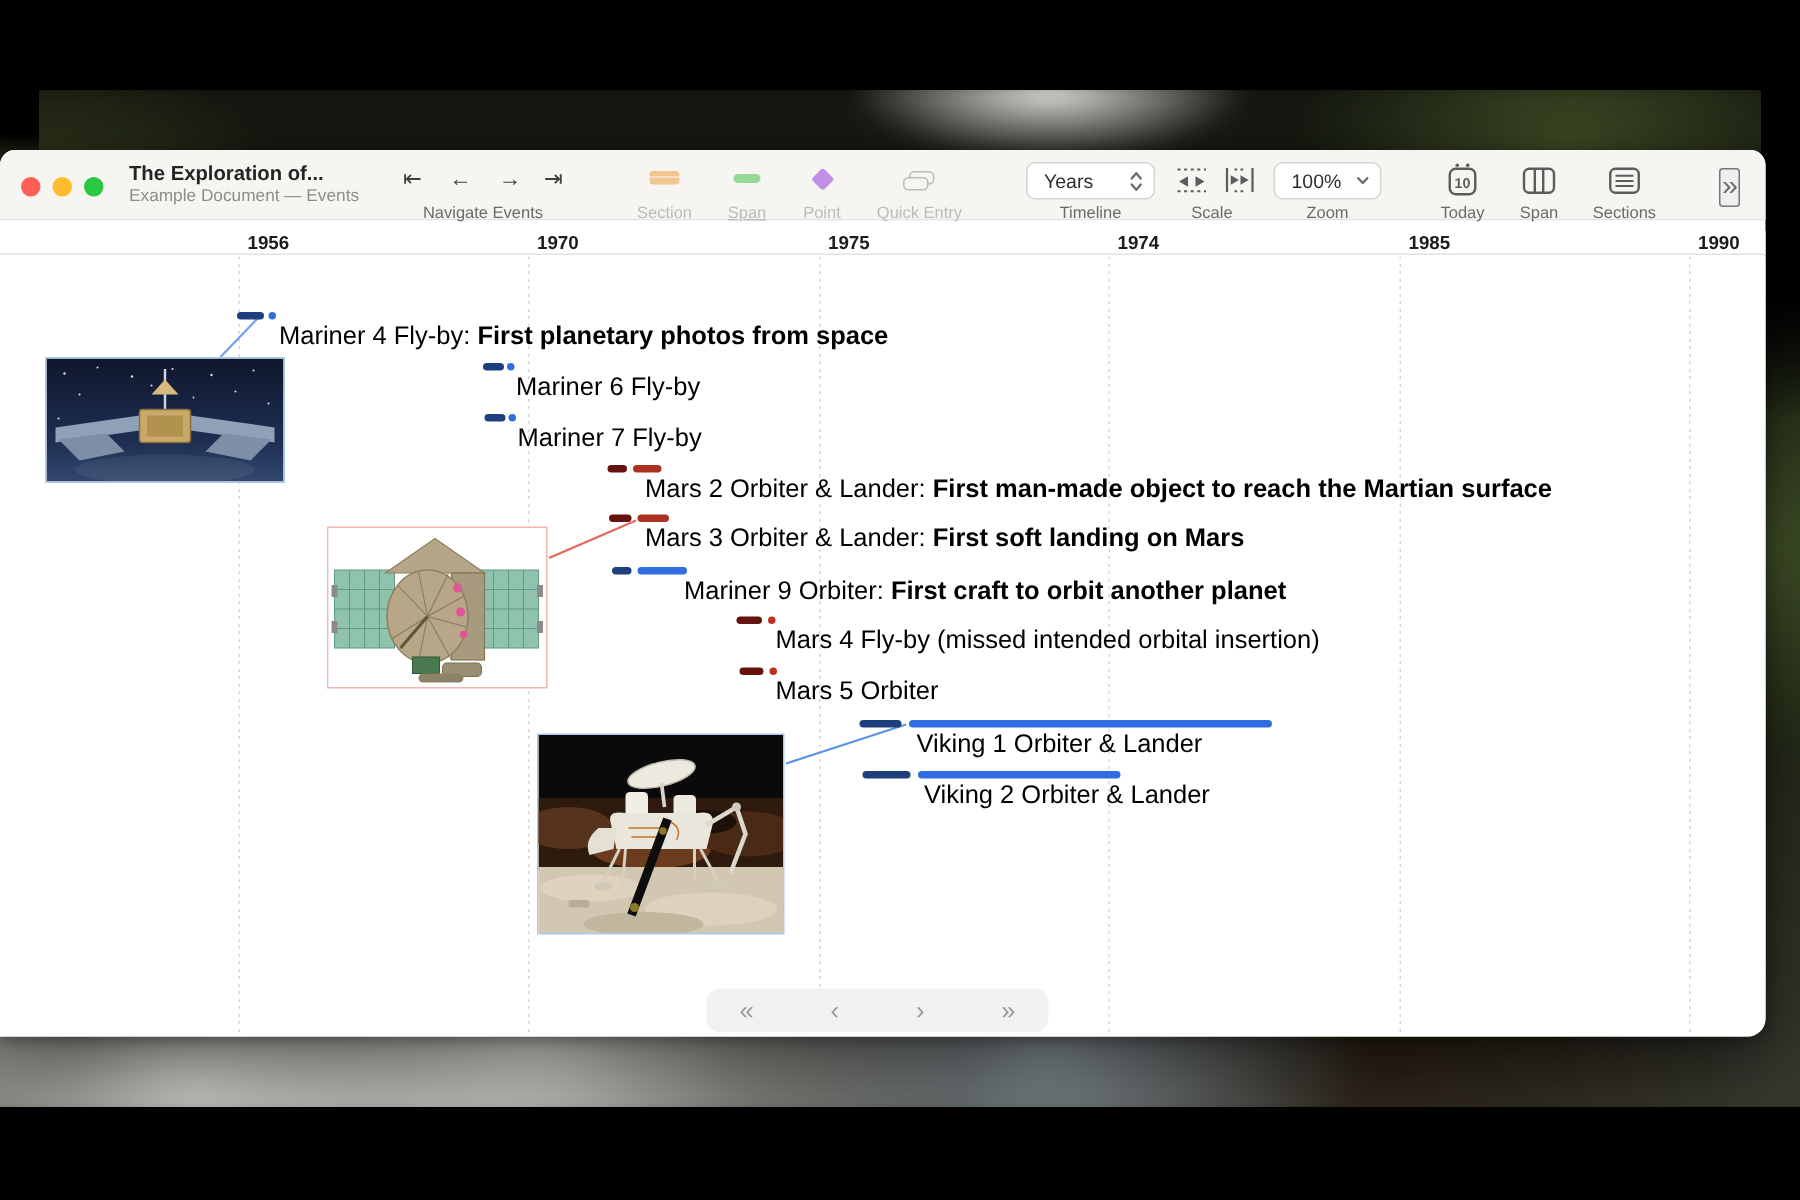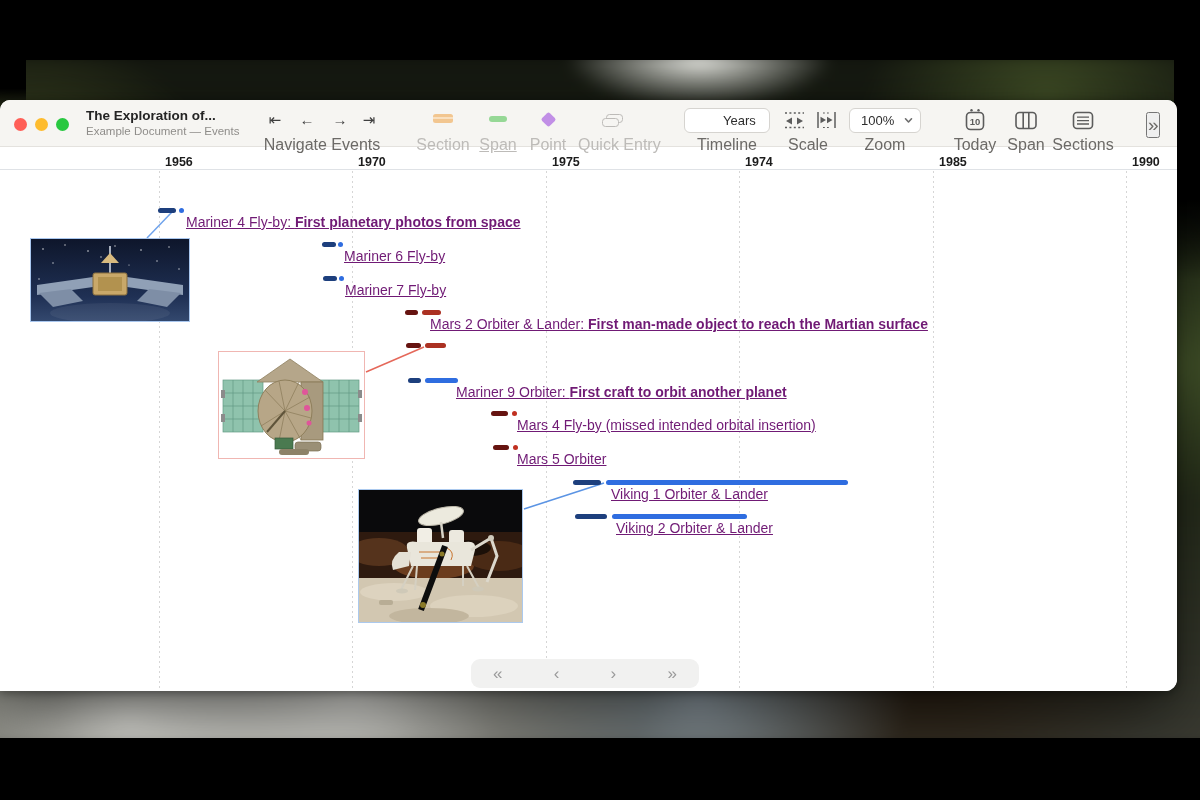--- a/index.html
+++ b/index.html
@@ -39,21 +39,21 @@
     background:#f6f5f2; border-bottom:1px solid #e4e2de; border-radius:10px 10px 0 0; }
   .tl { position:absolute; top:18px; width:13px; height:13px; border-radius:50%; }
   .tl.red { left:14px; background:#ff5f57; }
   .tl.yellow { left:35px; background:#febc2e; }
   .tl.green { left:56px; background:#28c840; }
 
   .titleblock { position:absolute; left:86px; top:8px; width:168px; }
   .title { font-size:13.5px; font-weight:bold; color:#242424; white-space:nowrap; }
   .subtitle { font-size:11.5px; color:#8f8d8a; white-space:nowrap; overflow:hidden; width:166px; margin-top:2px; }
 
-  .tb-label { position:absolute; font-size:16px; color:#6c6a67; text-align:center; white-space:nowrap; }
+  .tb-label { position:absolute; font-size:11px; color:#6c6a67; text-align:center; white-space:nowrap; }
   .tb-label.dim { color:#bdbbb8; }
 
   .nav-btn { position:absolute; top:9px; width:26px; height:22px; border:none; background:none;
     font-size:15px; color:#3f3f3f; cursor:default; text-align:center; line-height:22px; }
 
   .tool-icon { position:absolute; top:14px; }
   .icon-section { width:20px; height:9px; border-radius:2.5px;
     background:linear-gradient(180deg,#f2c690 0 34%, #f9e0c0 34% 52%, #f2c690 52% 100%); }
   .icon-span { width:18px; height:6px; border-radius:3px; background:#96d896; margin-top:2px; }
   .icon-point { width:11px; height:11px; background:#c18fe6; transform:rotate(45deg); border-radius:2px; }
@@ -83,21 +83,21 @@
 
   .bar { position:absolute; height:5px; border-radius:3px; }
   .navy { background:#1d3f7d; }
   .blue { background:#2f6de0; }
   .maroon { background:#661310; }
   .red { background:#ab3122; }
   .dot { position:absolute; width:5px; height:5px; border-radius:50%; }
   .dot.b { background:#2f6de0; }
   .dot.r { background:#c03020; }
 
-  .evt { position:absolute; font-size:14px; color:#701a75; white-space:nowrap;text-decoration:underline; }
+  .evt { position:absolute; font-size:17px; color:#000000; white-space:nowrap; }
   .evt b { font-weight:bold; }
 
   .img-card { position:absolute; background:#fff; }
   .img-card svg { display:block; }
   .mariner-img { border:1px solid #a9c7ef; }
   .mars3-img { border:1px solid #f0b6b2; }
   .viking-img { border:1px solid #abc9ee; }
 
   .connectors { position:absolute; inset:0; pointer-events:none; }
 
@@ -142,21 +142,21 @@
 
     <div class="tool-icon icon-point" style="left:543px"></div>
     <div class="tb-label dim" style="left:523px; top:36px; width:50px;">Point</div>
 
     <div class="tool-icon icon-qe" style="left:602px">
       <div class="card back"></div>
       <div class="card front"></div>
     </div>
     <div class="tb-label dim" style="left:578px; top:36px; width:70px;">Quick Entry</div>
 
-    <div class="ctrl" style="left:684px; width:86px;padding-left:27px;">
+    <div class="ctrl" style="left:684px; width:86px;">
       <span class="val">Years</span>
       <svg class="svg-ic" width="9" height="16" viewBox="0 0 9 16" style="margin-right:7px">
         <path d="M1.5 6 L4.5 2.5 L7.5 6" fill="none" stroke="#6d6d6d" stroke-width="1.6" stroke-linecap="round" stroke-linejoin="round"></path>
         <path d="M1.5 10 L4.5 13.5 L7.5 10" fill="none" stroke="#6d6d6d" stroke-width="1.6" stroke-linecap="round" stroke-linejoin="round"></path>
       </svg>
     </div>
     <div class="tb-label" style="left:687px; top:36px; width:80px;">Timeline</div>
 
     <div class="tbtn" style="left:784px; top:11px;">
       <svg class="svg-ic" width="21" height="18" viewBox="0 0 21 18">
@@ -352,20 +352,21 @@
     <div class="bar navy" style="left:323px; top:105px; width:14px;"></div>
     <div class="dot b" style="left:339px; top:105px;"></div>
     <div class="evt" style="left:345px; top:111px;"><span>Mariner 7 Fly-by</span><b></b></div>
 
     <div class="bar maroon" style="left:405px; top:139px; width:13px;"></div>
     <div class="bar red" style="left:422px; top:139px; width:19px;"></div>
     <div class="evt" style="left:430px; top:145px;"><span>Mars 2 Orbiter &amp; Lander: </span><b>First man-made object to reach the Martian surface</b></div>
 
     <div class="bar maroon" style="left:406px; top:172px; width:15px;"></div>
     <div class="bar red" style="left:425px; top:172px; width:21px;"></div>
+    <div class="evt" style="left:430px; top:178px;"><span>Mars 3 Orbiter &amp; Lander: </span><b>First soft landing on Mars</b></div>
 
     <div class="bar navy" style="left:408px; top:207px; width:13px;"></div>
     <div class="bar blue" style="left:425px; top:207px; width:33px;"></div>
     <div class="evt" style="left:456px; top:213px;"><span>Mariner 9 Orbiter: </span><b>First craft to orbit another planet</b></div>
 
     <div class="bar maroon" style="left:491px; top:240px; width:17px;"></div>
     <div class="dot r" style="left:512px; top:240px;"></div>
     <div class="evt" style="left:517px; top:246px;"><span>Mars 4 Fly-by (missed intended orbital insertion)</span><b></b></div>
 
     <div class="bar maroon" style="left:493px; top:274px; width:16px;"></div>

